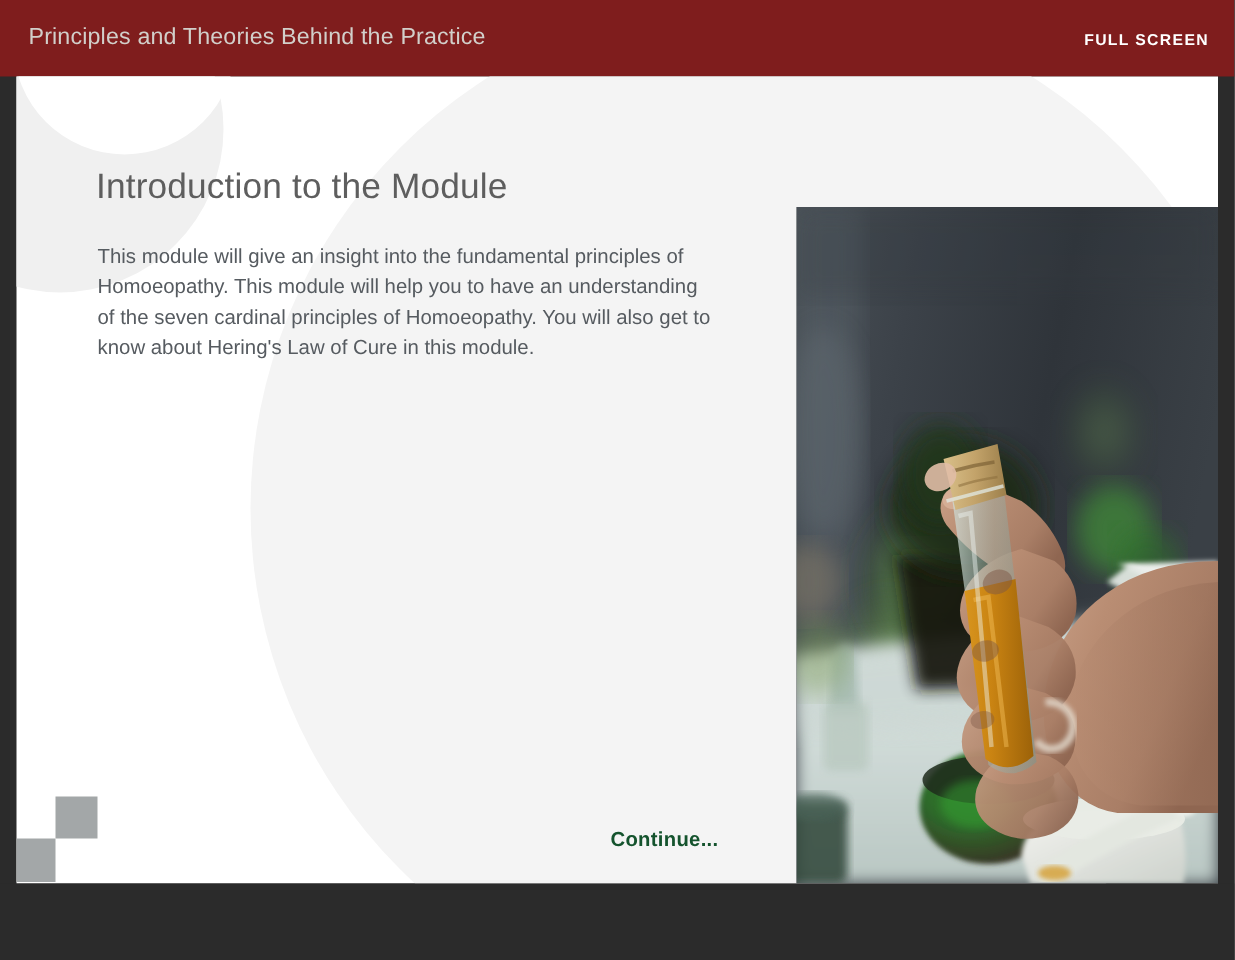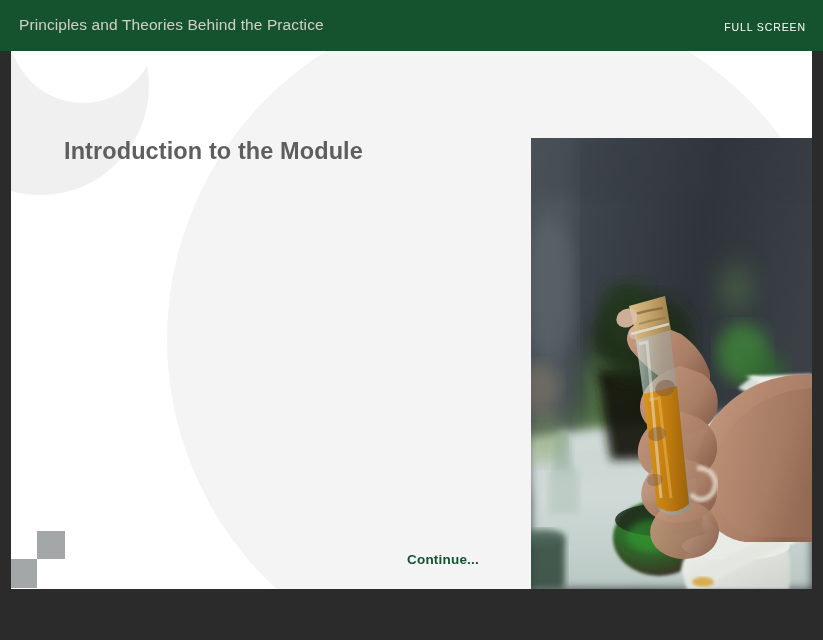--- a/index.html
+++ b/index.html
@@ -17,40 +17,40 @@
     height: 640px;
     background: #2b2b2b;
   }
 
   
   .topbar {
     position: absolute;
     left: 0; top: 0;
     width: 823px;
     height: 51px;
-    background: #14532d;
+    background: #7f1d1d;
     display: flex;
     align-items: center;
   }
   .topbar-title {
     position: absolute;
     left: 19px;
     top: 16px;
     font-size: 15.5px;
     color: #d2cfca;
     font-weight: 400;
     letter-spacing: 0.1px;
     white-space: nowrap;
   }
   .fullscreen-btn {
     position: absolute;
     right: 17px;
     top: 21px;
     font-size: 10.5px;
-    font-weight: normal;
+    font-weight: bold;
     color: #ffffff;
     letter-spacing: 0.9px;
     cursor: pointer;
     white-space: nowrap;
   }
 
   
   .stage {
     position: absolute;
     left: 11px;
@@ -97,24 +97,23 @@
   }
   .sq-upper { left: 26px; top: 480px; width: 28px; height: 28px; }
   .sq-lower { left: -2px; top: 508px; width: 28px; height: 29px; }
 
   
   .slide-heading {
     position: absolute;
     left: 53px;
     top: 60px;
     font-size: 23.5px;
-    font-weight: bold;
+    font-weight: normal;
     color: #5e5e5e;
     letter-spacing: 0.1px;
-    margin-top: 27px;
   }
   .slide-body {
     position: absolute;
     left: 54px;
     top: 110px;
     width: 412px;
     font-size: 13.6px;
     line-height: 20.3px;
     color: #565b60;
   }
@@ -163,20 +162,21 @@
 
     <div class="deco-big"></div>
     <div class="deco-mid"></div>
     <div class="deco-small"></div>
 
     <div class="sq sq-upper"></div>
     <div class="sq sq-lower"></div>
 
     <div class="slide-heading">Introduction to the Module</div>
 
+    <div class="slide-body">This module will give an insight into the fundamental principles of Homoeopathy. This module will help you to have an understanding of the seven cardinal principles of Homoeopathy. You will also get to know about Hering's Law of Cure in this module.</div>
 
     <div class="continue-link">Continue...</div>
 
     <div class="photo">
       <svg viewBox="0 0 281 451" preserveAspectRatio="xMidYMid slice" aria-hidden="true">
         <defs>
           <linearGradient id="bgTop" x1="0" y1="0" x2="1" y2="0.3">
             <stop offset="0" stop-color="#4a5157"></stop>
             <stop offset="0.28" stop-color="#3c4249"></stop>
             <stop offset="0.62" stop-color="#2f343a"></stop>

